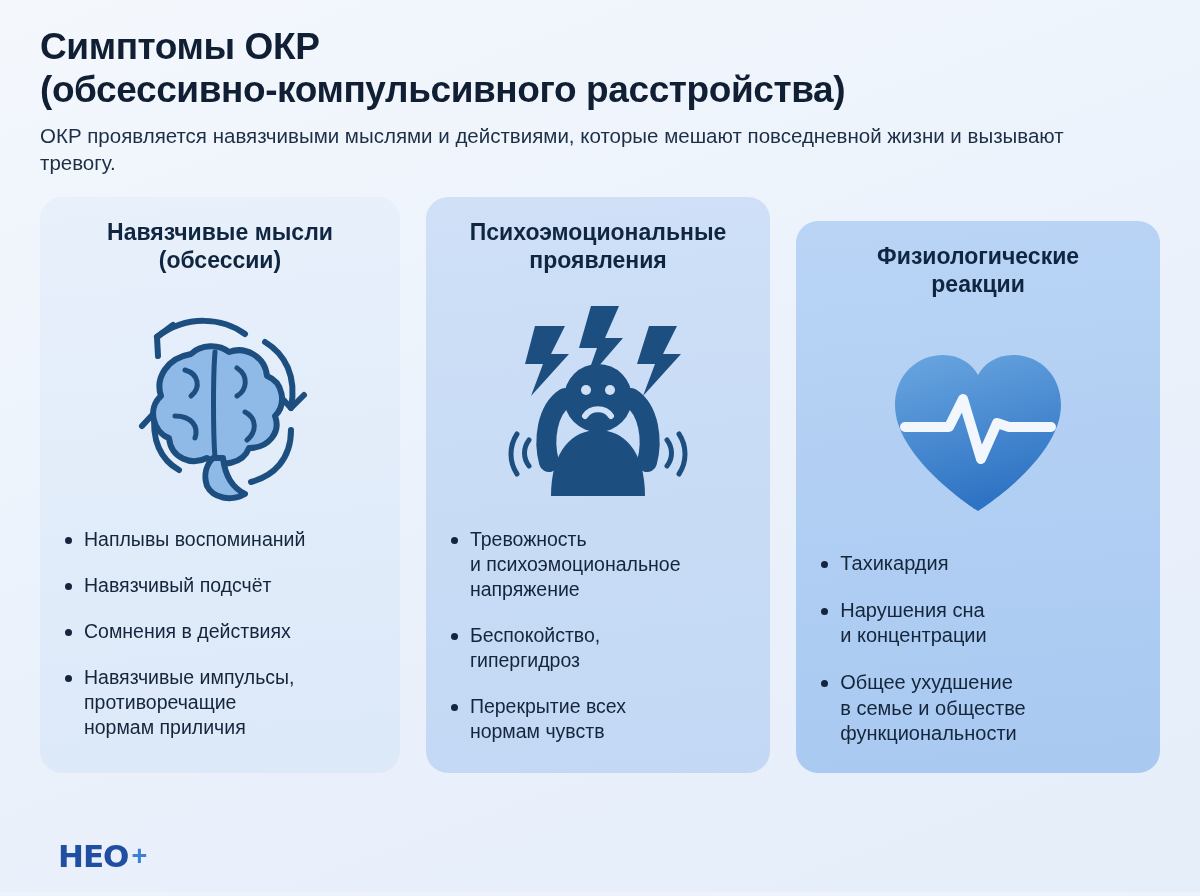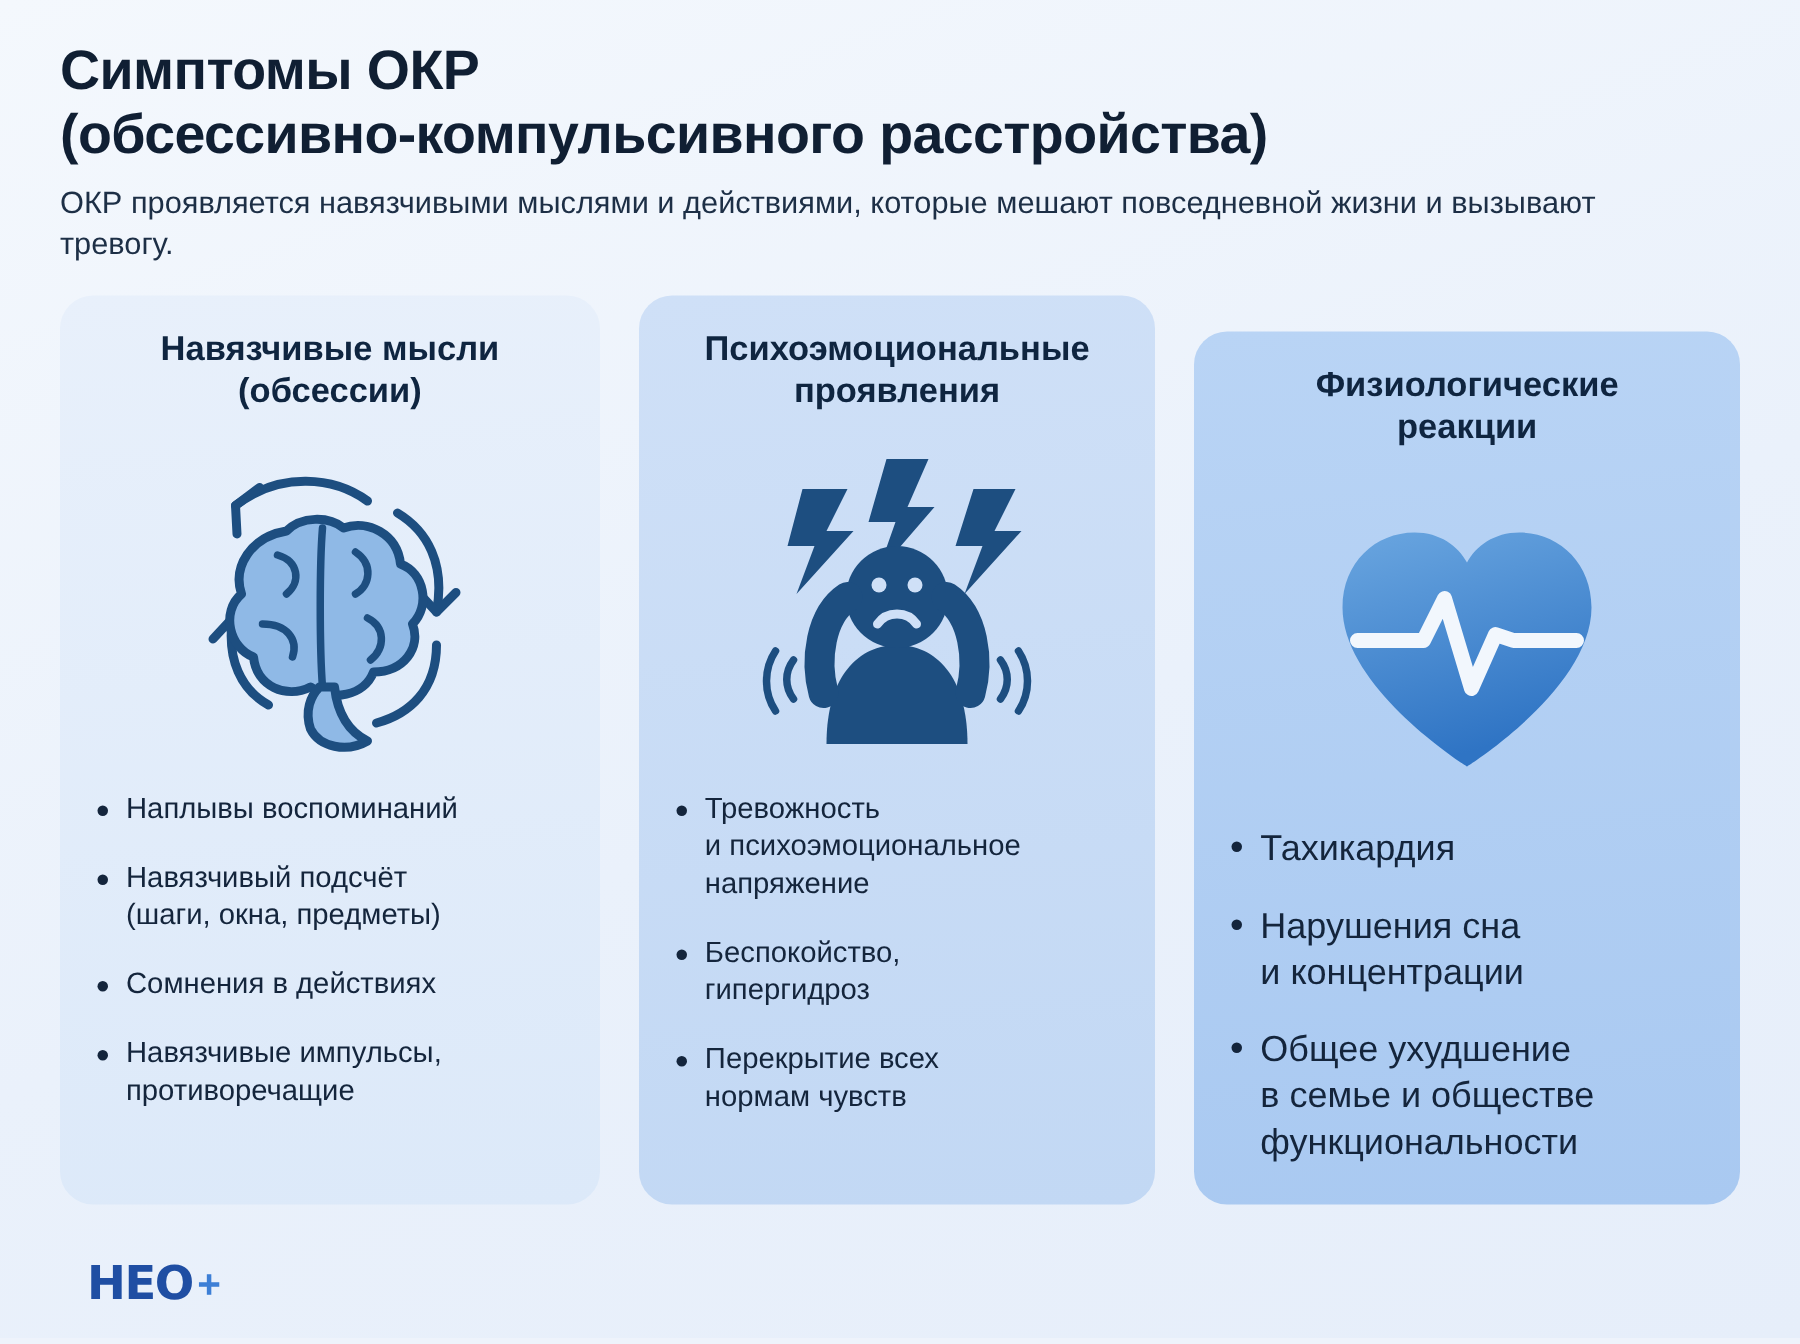--- a/index.html
+++ b/index.html
@@ -99,21 +99,21 @@
     position: absolute;
     left: 3px;
     top: 10px;
     width: 7px;
     height: 7px;
     border-radius: 50%;
     background: #14253c;
   }
   .bullets .sub { display: block; }
   .card-2 .bullets li { font-size: 19.5px; }
-  .card-3 .bullets li { font-size: 24px; }
+  .card-3 .bullets li { font-size: 20px; }
   .logo {
     position: absolute;
     left: 58px;
     bottom: 18px;
     display: flex;
     align-items: center;
     gap: 2px;
   }
   .logo-text {
     font-size: 31px;
@@ -177,28 +177,28 @@
             <path d="M128 166 C130 184 138 196 150 202 C136 210 118 206 112 194 C108 182 112 172 118 166 Z" fill="#8fb9e6" stroke="#1d4e80" stroke-width="6" stroke-linejoin="round"></path>
           </g>
         </svg>
       </div>
       <ul class="bullets">
         <li>
           <span>Наплывы воспоминаний</span>
         </li>
         <li>
           <span>Навязчивый подсчёт</span>
-          <span class="sub">(шаги, окна, предметы)</span>
         </li>
         <li>
           <span>Сомнения в действиях</span>
         </li>
         <li>
           <span>Навязчивые импульсы,</span>
           <span class="sub">противоречащие</span>
+          <span class="sub">нормам приличия</span>
         </li>
       </ul>
     </div>
 
     <div class="card card-2">
       <div class="card-head">
         <span class="hl">Психоэмоциональные</span>
         <span class="hl">проявления</span>
       </div>
       <div class="icon-wrap">

